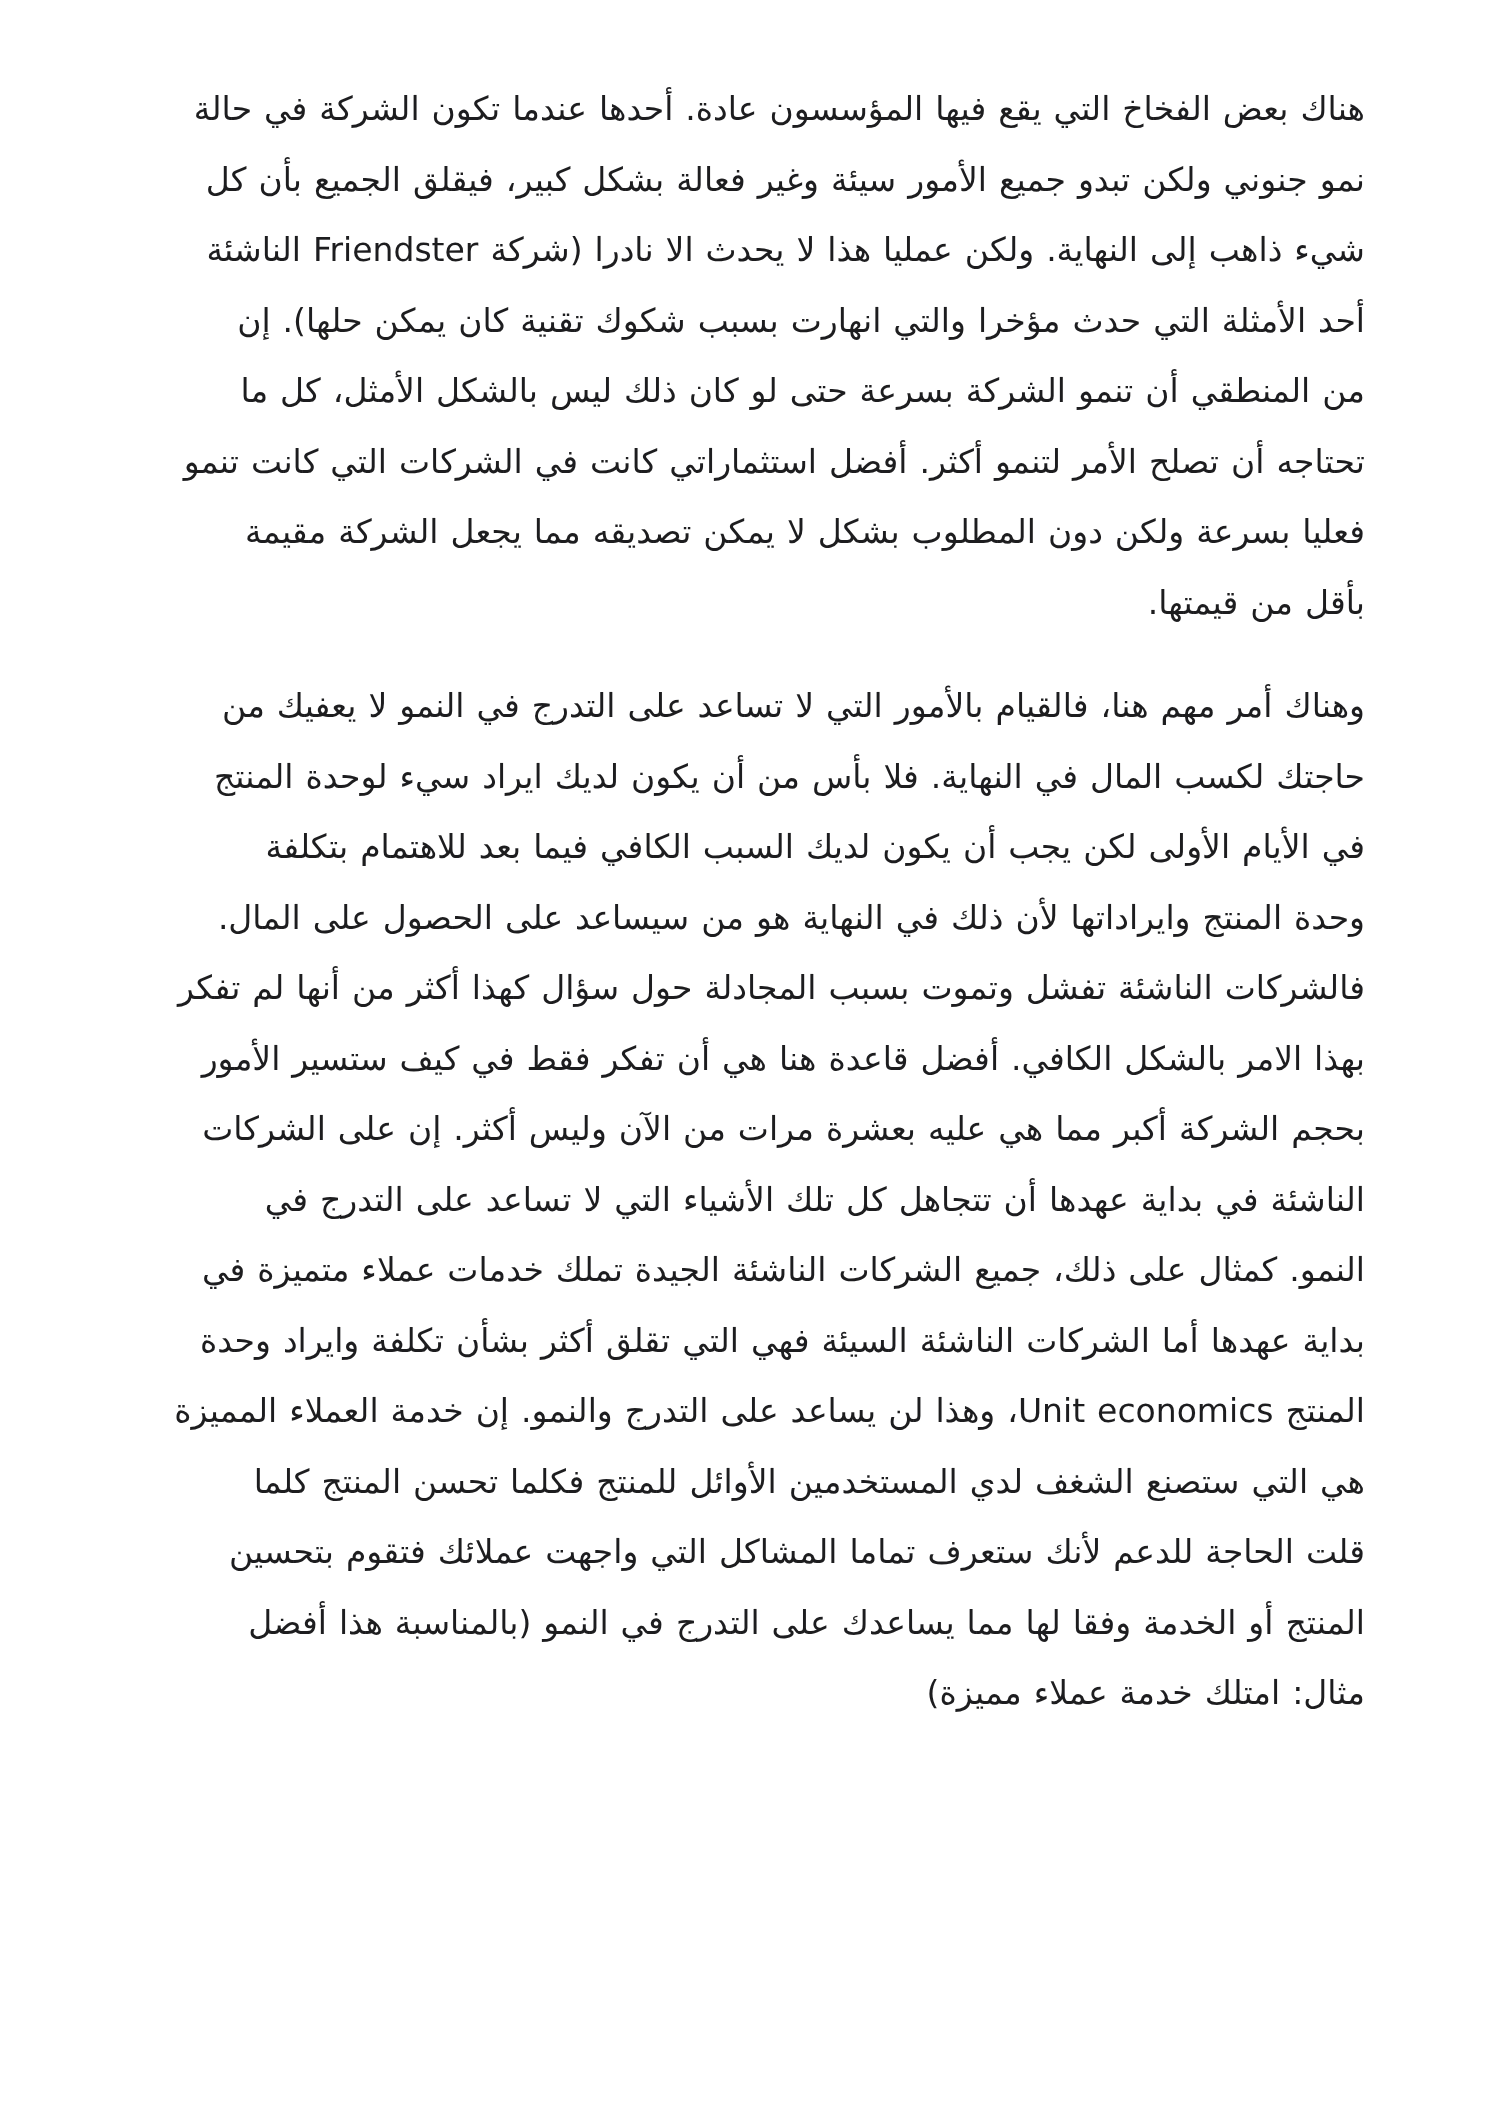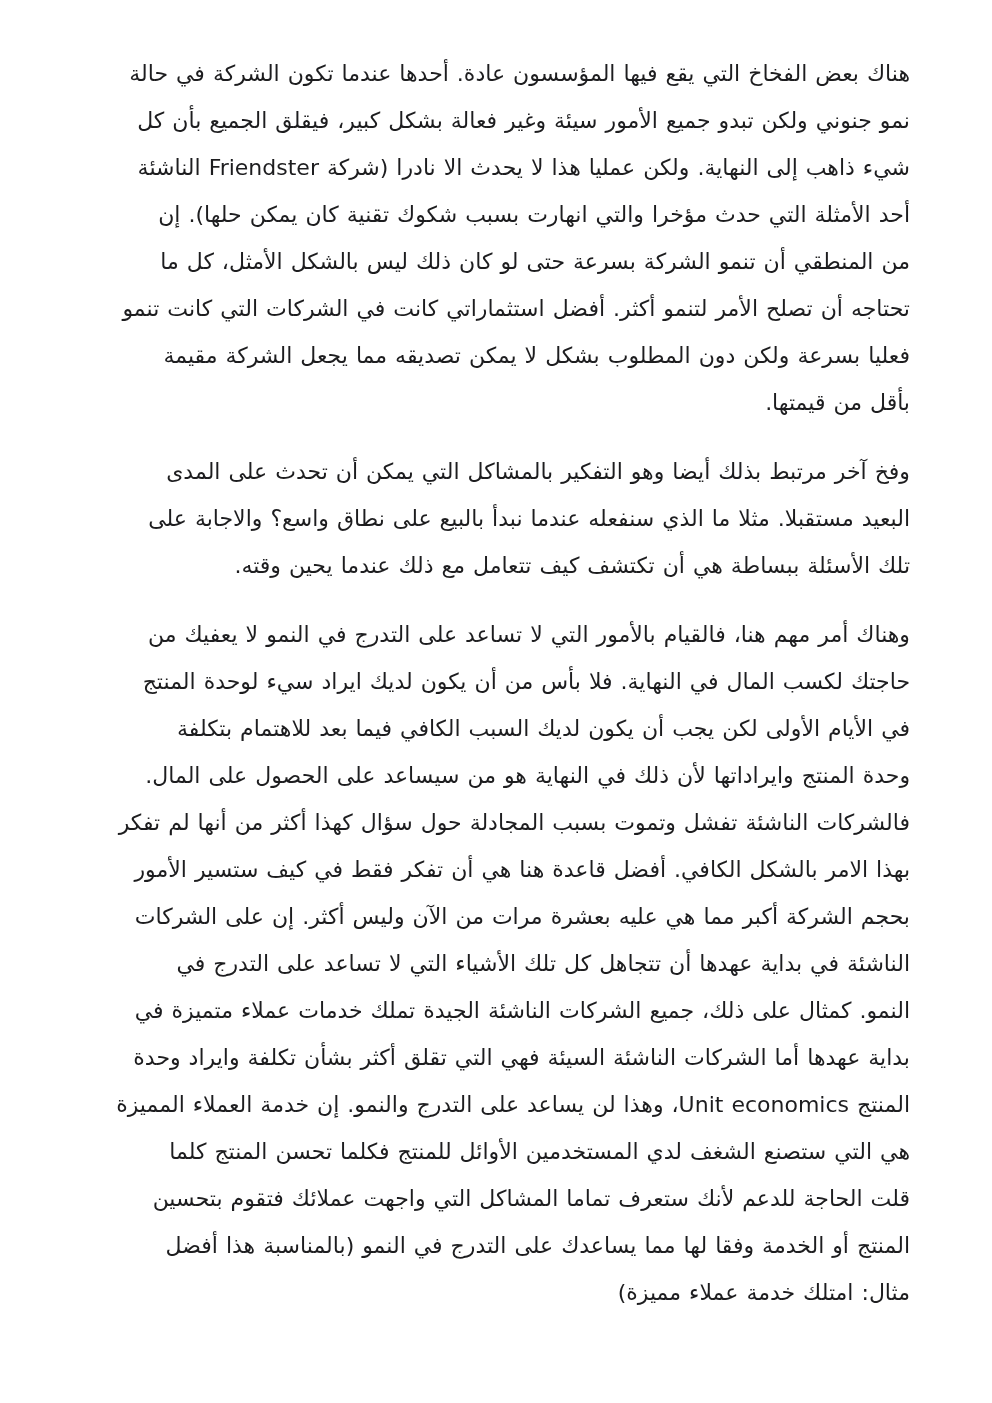--- a/index.html
+++ b/index.html
@@ -40,23 +40,20 @@
 <div class="page">
   <p class="para">هناك بعض الفخاخ التي يقع فيها المؤسسون عادة. أحدها عندما تكون الشركة في حالة
 نمو جنوني ولكن تبدو جميع الأمور سيئة وغير فعالة بشكل كبير، فيقلق الجميع بأن كل
 شيء ذاهب إلى النهاية. ولكن عمليا هذا لا يحدث الا نادرا (شركة Friendster الناشئة
 أحد الأمثلة التي حدث مؤخرا والتي انهارت بسبب شكوك تقنية كان يمكن حلها). إن
 من المنطقي أن تنمو الشركة بسرعة حتى لو كان ذلك ليس بالشكل الأمثل، كل ما
 تحتاجه أن تصلح الأمر لتنمو أكثر. أفضل استثماراتي كانت في الشركات التي كانت تنمو
 فعليا بسرعة ولكن دون المطلوب بشكل لا يمكن تصديقه مما يجعل الشركة مقيمة
 بأقل من قيمتها.</p>
 
-  <p class="para para-gap">وفخ آخر مرتبط بذلك أيضا وهو التفكير بالمشاكل التي يمكن أن تحدث على المدى
-البعيد مستقبلا. مثلا ما الذي سنفعله عندما نبدأ بالبيع على نطاق واسع؟ والاجابة على
-تلك الأسئلة ببساطة هي أن تكتشف كيف تتعامل مع ذلك عندما يحين وقته.</p>
 
   <p class="para para-gap">وهناك أمر مهم هنا، فالقيام بالأمور التي لا تساعد على التدرج في النمو لا يعفيك من
 حاجتك لكسب المال في النهاية. فلا بأس من أن يكون لديك ايراد سيء لوحدة المنتج
 في الأيام الأولى لكن يجب أن يكون لديك السبب الكافي فيما بعد للاهتمام بتكلفة
 وحدة المنتج وايراداتها لأن ذلك في النهاية هو من سيساعد على الحصول على المال.</p>
 
   <p class="para">فالشركات الناشئة تفشل وتموت بسبب المجادلة حول سؤال كهذا أكثر من أنها لم تفكر
 بهذا الامر بالشكل الكافي. أفضل قاعدة هنا هي أن تفكر فقط في كيف ستسير الأمور
 بحجم الشركة أكبر مما هي عليه بعشرة مرات من الآن وليس أكثر. إن على الشركات
 الناشئة في بداية عهدها أن تتجاهل كل تلك الأشياء التي لا تساعد على التدرج في

